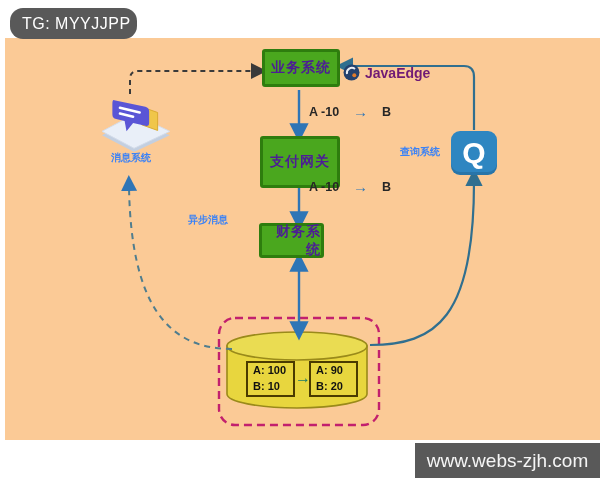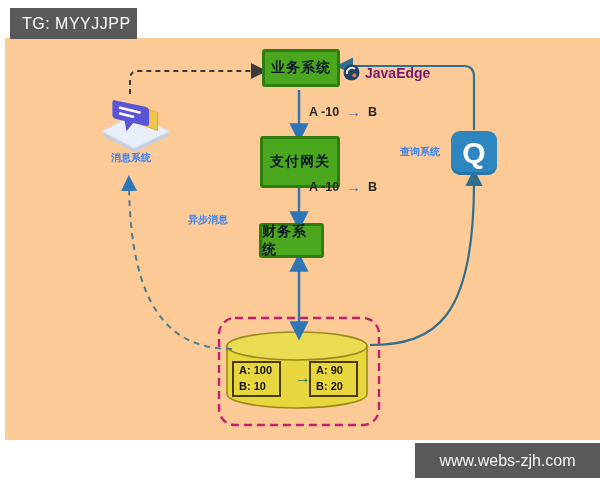--- a/index.html
+++ b/index.html
@@ -3,37 +3,37 @@
 <meta charset="utf-8">
 <style>
   html,body{margin:0;padding:0;background:#ffffff;}
   .stage{
     position:relative;width:600px;height:480px;overflow:hidden;background:#ffffff;
     font-family:"Liberation Sans","DejaVu Sans",sans-serif;
   }
   .canvas{position:absolute;left:5px;top:38px;width:595px;height:402px;background:#fbca96;}
   .banner-top{
     position:absolute;left:10px;top:8px;width:127px;height:31px;background:#595959;color:#ffffff;
-    font-size:16px;display:flex;align-items:center;padding-left:12px;box-sizing:border-box;letter-spacing:.5px;
+    font-size:16px;display:flex;align-items:center;padding-left:12px;box-sizing:border-box;letter-spacing:.5px;border-radius:13px;
   }
   .banner-bottom{
     position:absolute;left:415px;top:443px;width:185px;height:35px;background:#595959;color:#f5f5f5;
-    font-size:16px;display:flex;align-items:center;justify-content:center;
+    font-size:19px;display:flex;align-items:center;justify-content:center;
   }
   .wires{position:absolute;left:0;top:0;}
   .node{
     position:absolute;background:#4aa71e;border:3px solid #2e7d0e;border-radius:3px;
-    color:#0f172a;font-size:14px;font-weight:bold;display:flex;align-items:center;justify-content:center;
-    box-sizing:border-box;letter-spacing:1px;
+    color:#4c1d95;font-size:14px;font-weight:bold;display:flex;align-items:center;justify-content:center;
+    box-sizing:border-box;letter-spacing:1px;text-align:right;
   }
   .node-business{left:262px;top:49px;width:78px;height:38px;}
   .node-payment{left:260px;top:136px;width:80px;height:52px;}
   .node-finance{left:259px;top:223px;width:65px;height:35px;}
   .transfer{
-    position:absolute;display:flex;align-items:center;gap:7px;
+    position:absolute;display:flex;align-items:center;gap:14px;
     font-size:12.5px;font-weight:bold;color:#262626;
   }
   .transfer .t-arrow{color:#2e75b6;font-size:15px;font-weight:bold;line-height:1;}
   .t1{left:309px;top:104px;}
   .t2{left:309px;top:179px;}
   .flabel{position:absolute;font-size:10px;font-weight:bold;color:#3b82f6;}
   .lbl-async{left:188px;top:213px;}
   .lbl-query{left:400px;top:145px;font-family:Liberation Mono, monospace;}
   .lbl-message{left:95px;top:151px;width:72px;text-align:center;}
   .q-icon{
@@ -44,21 +44,21 @@
   .msg-icon{position:absolute;left:90px;top:88px;width:90px;height:66px;}
   .brand{
     position:absolute;left:343px;top:64px;display:flex;align-items:center;gap:5px;
     font-size:14px;font-weight:bold;color:#701a75;
   }
   .db-box{
     position:absolute;width:49px;height:36px;background:#e8d63e;border:2px solid #4a3b00;
     box-sizing:border-box;font-size:11px;font-weight:bold;color:#111;line-height:1.45;
     display:flex;flex-direction:column;justify-content:center;padding-left:5px;
   }
-  .db-before{left:232px;top:361px;}
+  .db-before{left:246px;top:361px;}
   .db-after{left:309px;top:361px;justify-content:flex-end;}
   .db-arrow{
     position:absolute;left:295px;top:369px;width:14px;text-align:center;
     color:#1b7a68;font-size:16px;font-weight:bold;
   }
 </style>
 </head>
 <body>
 
 <div class="stage">

